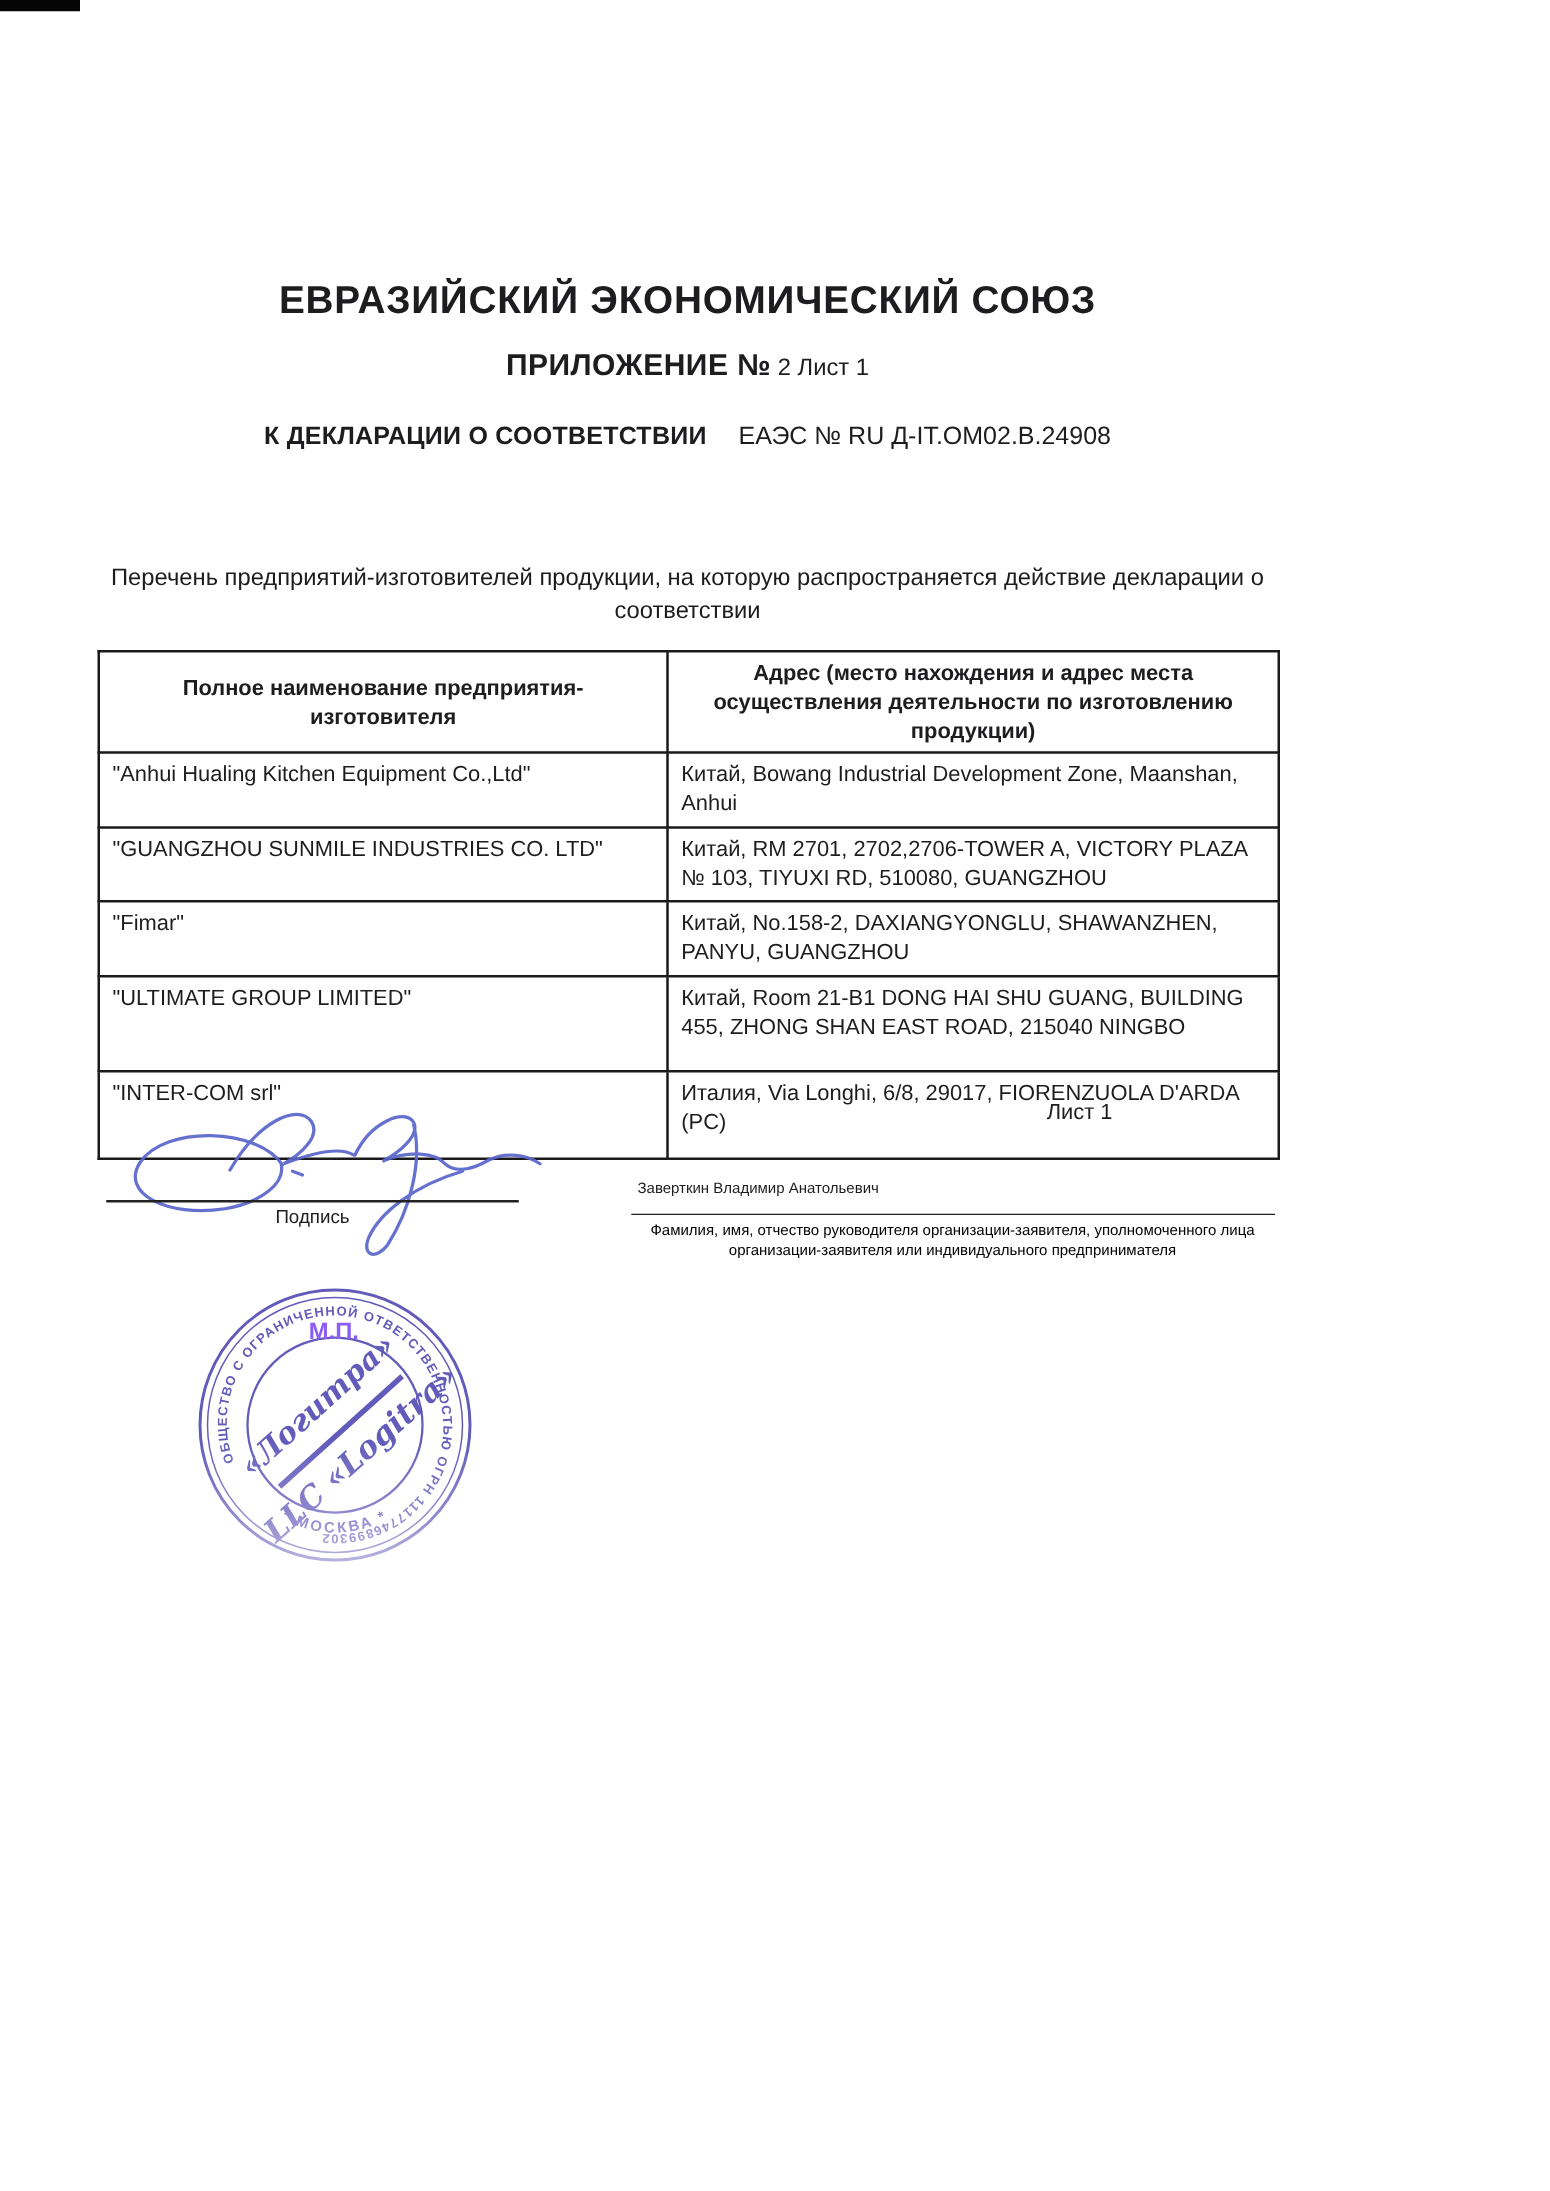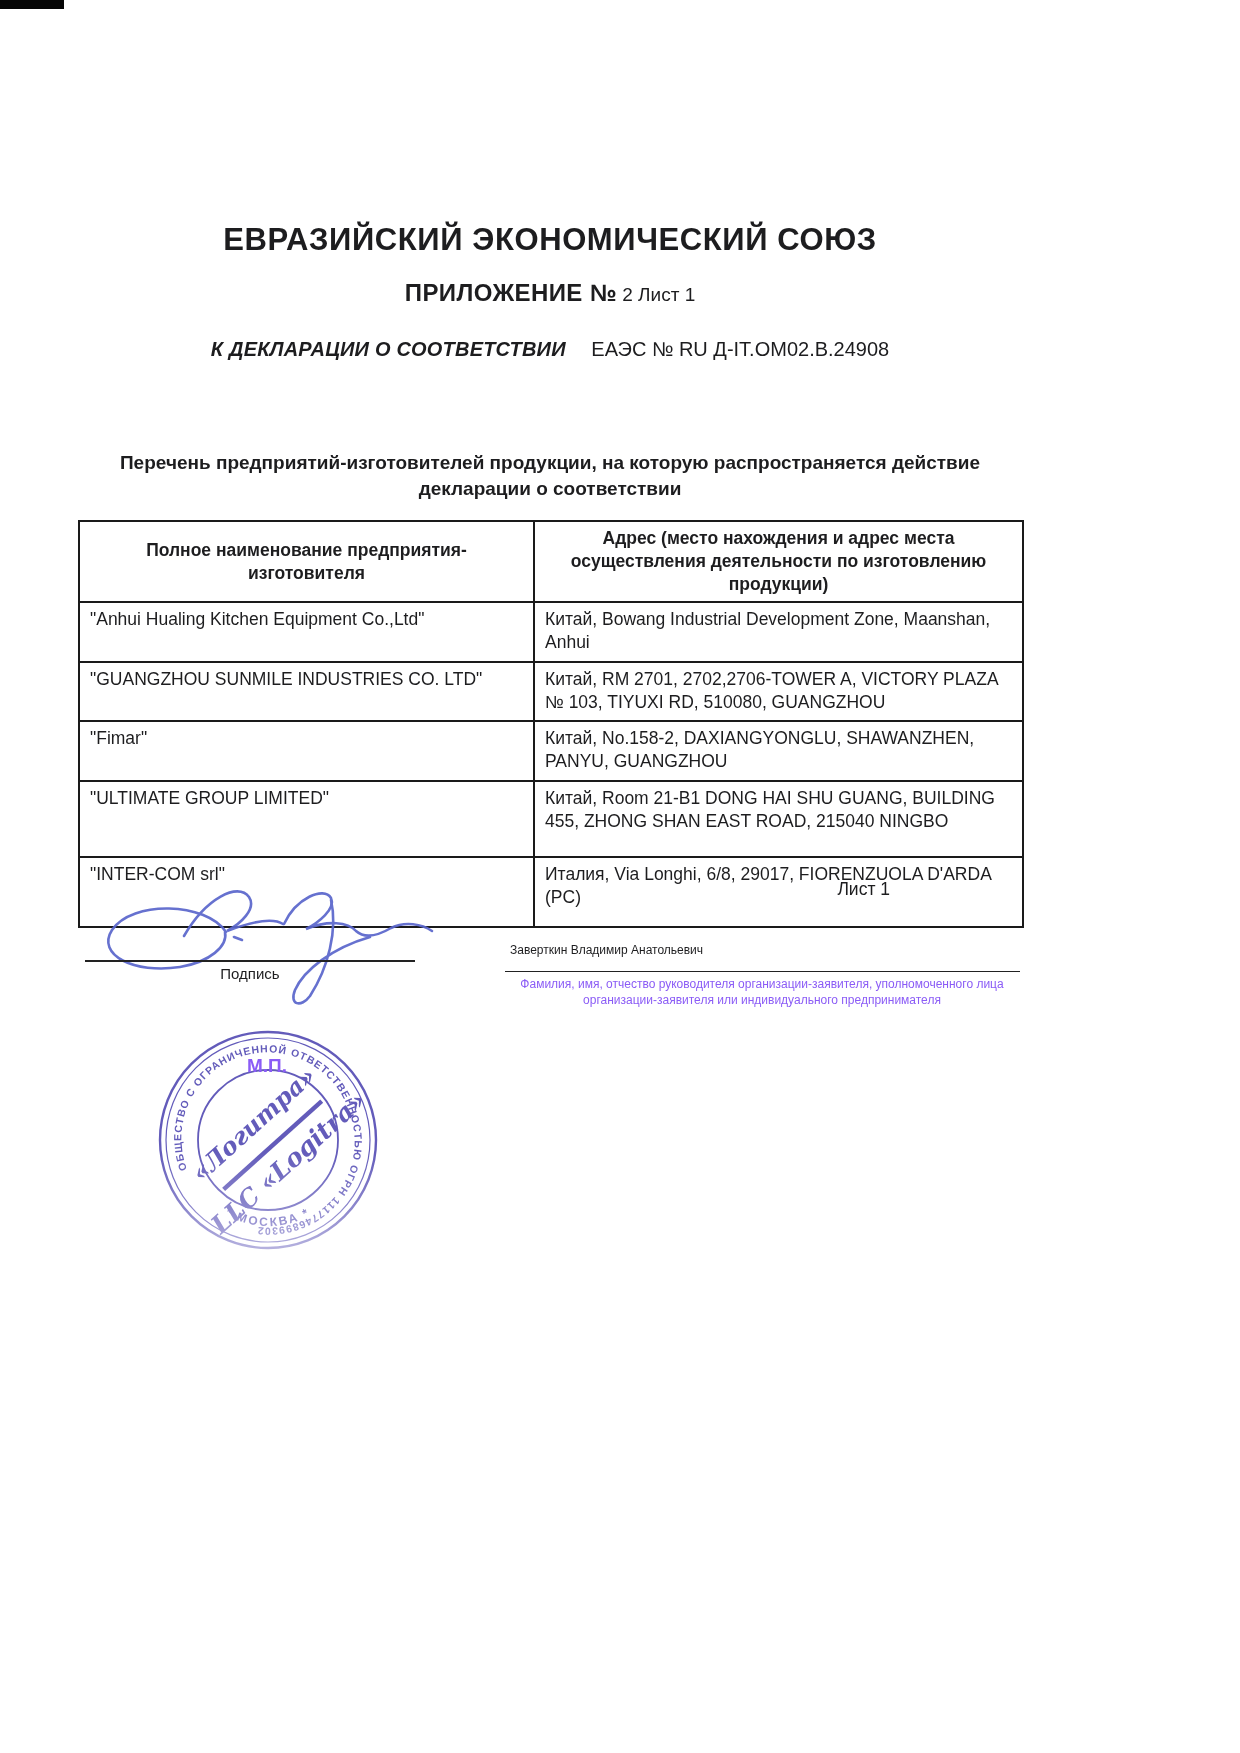--- a/index.html
+++ b/index.html
@@ -12,23 +12,23 @@
 
   
   .scan-bar{left:0;top:0;width:64px;height:9px;background:#050505;}
 
   
   .doc-title{left:80px;top:222px;width:940px;font-size:31px;font-weight:bold;letter-spacing:.6px;}
   .appendix-line{left:80px;top:279px;width:940px;}
   .appendix-label{font-size:24px;font-weight:bold;letter-spacing:.4px;}
   .appendix-value{font-size:19px;font-weight:normal;}
   .decl-line{left:80px;top:338px;width:940px;}
-  .decl-label{font-size:20px;font-weight:bold;letter-spacing:.2px;font-style:italic;}
+  .decl-label{font-size:20px;font-weight:bold;letter-spacing:.2px;}
   .decl-number{font-size:20px;font-weight:normal;margin-left:20px;}
-  .intro{left:75px;top:450px;width:950px;font-size:19px;font-weight:bold;line-height:1.38;}
+  .intro{left:75px;top:450px;width:950px;font-size:19px;font-weight:normal;line-height:1.38;}
 
   
   table.manuf{
     position:absolute;left:78px;top:520px;width:944px;border-collapse:collapse;
     font-size:17.5px;line-height:1.3;table-layout:fixed;
   }
   table.manuf th, table.manuf td{border:2px solid #1a1a1a;}
   table.manuf th{font-weight:bold;text-align:center;padding:5px 10px;vertical-align:middle;font-size:17.5px;line-height:1.32;}
   table.manuf td{padding:5px 10px 7px 10px;vertical-align:top;}
   col.c1{width:455px;} col.c2{width:489px;}
@@ -38,21 +38,21 @@
   .sheet-label{left:78px;top:879px;width:812px;text-align:right;font-size:17.5px;}
 
   
   .sig-line{left:85px;top:960px;width:330px;border-top:2.4px solid #222;height:0;}
   .sig-caption{left:85px;top:965px;width:330px;text-align:center;font-size:15px;}
   .sig-svg{left:88px;top:880px;width:360px;height:130px;overflow:visible;}
 
   
   .holder-name{left:510px;top:943px;font-size:12px;}
   .holder-line{left:505px;top:971px;width:515px;border-top:1.6px solid #222;height:0;}
-  .holder-caption{left:462px;top:976px;width:600px;text-align:center;font-size:12px;line-height:1.35;color:#8b5cf6;}
+  .holder-caption{left:462px;top:976px;width:600px;text-align:center;font-size:12px;line-height:1.35;color:#000000;}
 
   
   .mp-label{left:247px;top:1055px;font-size:19px;font-weight:bold;color:#8b5cf6;z-index:3;}
   .stamp-svg{
     left:150px;top:1022px;width:236px;height:236px;z-index:2;opacity:.92;
     -webkit-mask-image:linear-gradient(180deg,rgba(0,0,0,1) 55%,rgba(0,0,0,.72) 80%,rgba(0,0,0,.42) 100%);
     mask-image:linear-gradient(180deg,rgba(0,0,0,1) 55%,rgba(0,0,0,.72) 80%,rgba(0,0,0,.42) 100%);
   }
   .stamp-ring-text{font-family:"Liberation Sans",sans-serif;font-size:10.4px;font-weight:bold;letter-spacing:1px;}
   .stamp-bottom-text{font-family:"Liberation Sans",sans-serif;font-size:12px;font-weight:bold;letter-spacing:2.2px;}

